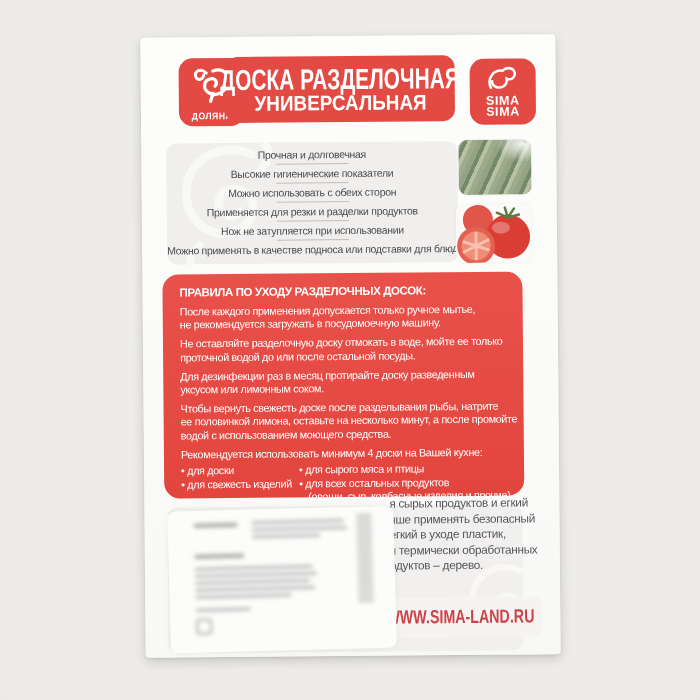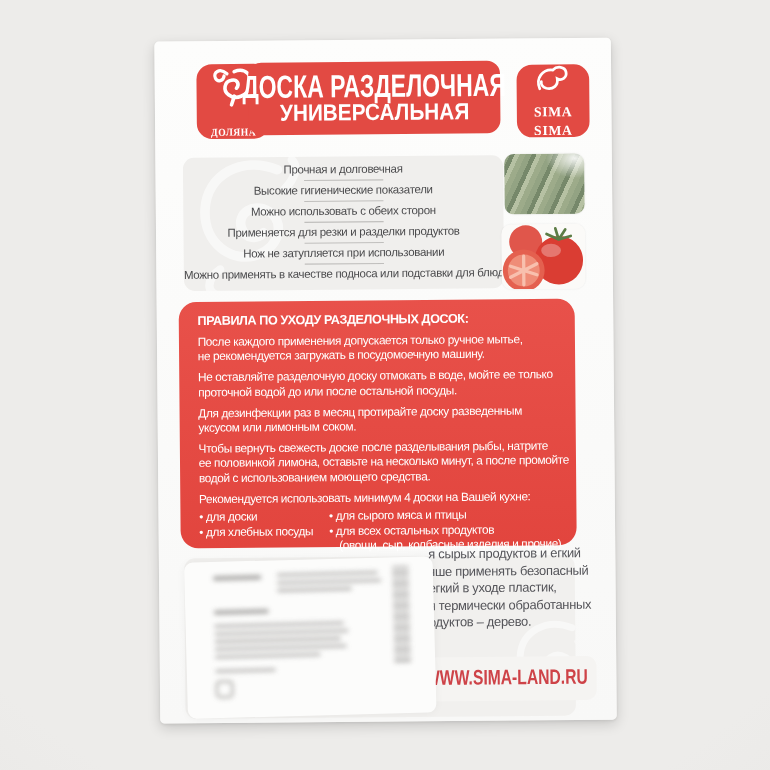--- a/index.html
+++ b/index.html
@@ -12,23 +12,22 @@
   .card{
     position:absolute;left:143px;top:36px;width:415px;height:620px;
     background:linear-gradient(180deg,#fdfdfc,#f8f8f7);
     border-radius:4px;
     box-shadow:0 4px 12px rgba(0,0,0,.16), 0 1px 3px rgba(0,0,0,.08);
     transform:rotate(-0.5deg);
     transform-origin:50% 50%;
   }
   .badge{
     position:absolute;background:#e24a43;border-radius:14px;
-    display:flex;flex-direction:column;align-items:center;justify-content:space-between;
+    display:flex;flex-direction:column;align-items:center;justify-content:center;
     color:#fff;
-    font-family:Liberation Serif, serif;
   }
   .badge-dolyana{left:19px;top:21px;width:66px;height:68px;margin-left:19px;}
   .badge-sima{left:329px;top:24px;width:66px;height:66px;}
   .badge-label{font-size:9.5px;font-weight:bold;letter-spacing:.5px;transform:scaleX(.92);margin-top:2px;}
   .sima-word{font-size:12.5px;font-weight:bold;line-height:11px;letter-spacing:.6px;}
   .title-box{
     position:absolute;left:85px;top:20px;width:229px;height:66px;
     background:#e24a43;border-radius:12px;color:#fff;
     display:flex;flex-direction:column;align-items:center;justify-content:center;
   }
@@ -182,21 +181,21 @@
 проточной водой до или после остальной посуды.</div>
     <div class="care-p">Для дезинфекции раз в месяц протирайте доску разведенным
 уксусом или лимонным соком.</div>
     <div class="care-p">Чтобы вернуть свежесть доске после разделывания рыбы, натрите
 ее половинкой лимона, оставьте на несколько минут, а после промойте
 водой с использованием моющего средства.</div>
     <div class="care-p care-rec">Рекомендуется использовать минимум 4 доски на Вашей кухне:</div>
     <div class="uses-row">
       <div class="uses-col1">
         <div class="use-item">для доски</div>
-        <div class="use-item">для хлебных посуды</div>
+        <div class="use-item">для свежесть изделий</div>
       </div>
       <div class="uses-col2">
         <div class="use-item">для сырого мяса и птицы</div>
         <div class="use-item">для всех остальных продуктов</div>
         <div class="use-note">(овощи, сыр, колбасные изделия и прочие)</div>
       </div>
     </div>
   </div>
 
   <div class="bottom-panel">

